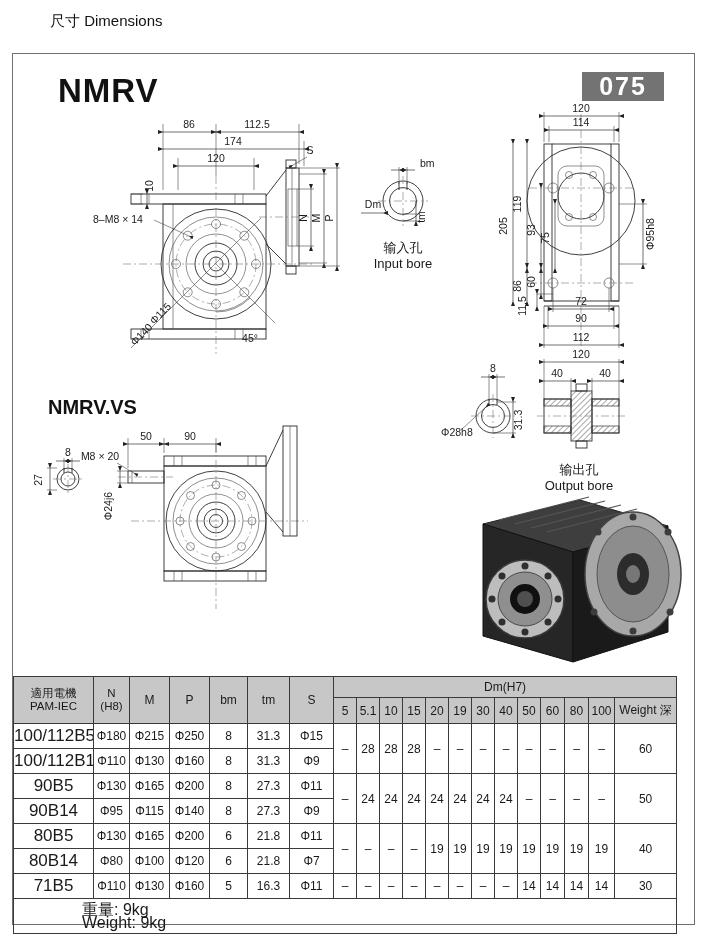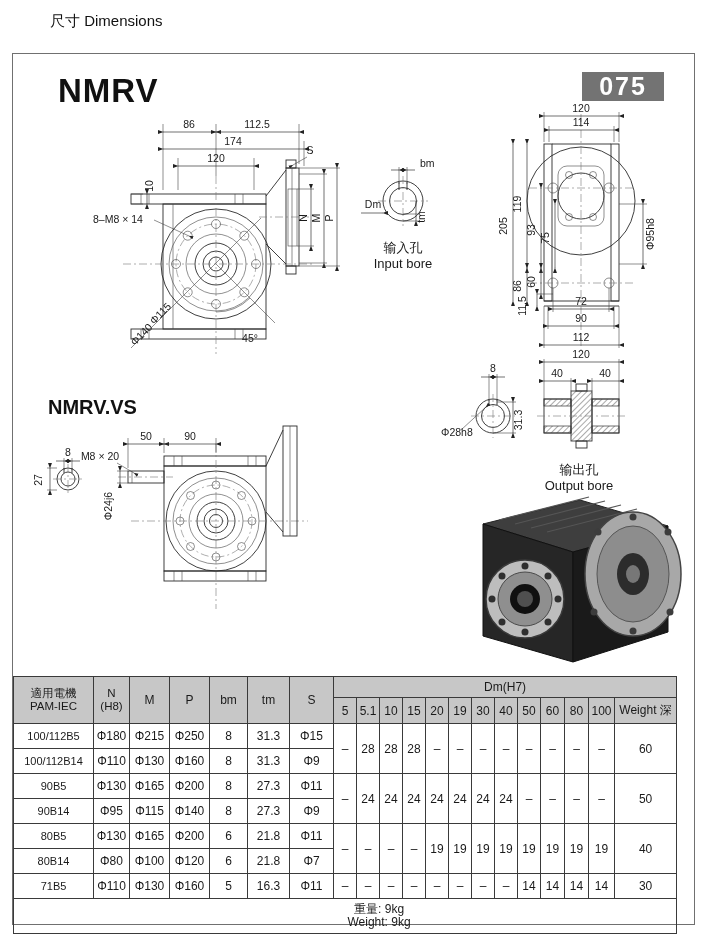--- a/index.html
+++ b/index.html
@@ -15,22 +15,22 @@
   svg .ln{stroke:#2a2a2a;stroke-width:0.9;fill:none;}
   svg .tn{stroke:#444;stroke-width:0.6;fill:none;}
   svg .dm{stroke:#333;stroke-width:0.7;fill:none;}
   svg .cl{stroke:#777;stroke-width:0.6;fill:none;stroke-dasharray:8 3 2 3;}
   .spec{position:absolute;left:0px;top:622px;width:558px;border-collapse:collapse;table-layout:fixed;font-size:12px;}
   .spec th,.spec td{border:1px solid #3a3a3a;text-align:center;padding:0;overflow:hidden;white-space:nowrap;}
   .spec thead th{background:#c7c7c7;font-weight:normal;}
   .spec .h1{height:21px;font-size:12px;}
   .spec .h2 th{height:25px;font-size:12px;}
   .spec tbody td{height:24px;background:#fff;font-size:12px;}
-  .spec td.c-model{font-size:11px;}
-  .spec .note-row td{height:34px;text-align:center;padding-left:68px;font-size:12px;line-height:13px;}
+  .spec td.c-model{font-size:17px;}
+  .spec .note-row td{height:34px;text-align:left;padding-left:68px;font-size:16px;line-height:13px;}
   .two-line{line-height:13px;font-size:11.5px;display:block;padding:2px 0;}
 </style>
 </head>
 <body>
 
 <div class="heading">尺寸 Dimensions</div>
 
 <div class="panel">
   <div class="model-title">NMRV</div>
   <div class="size-badge">075</div>

